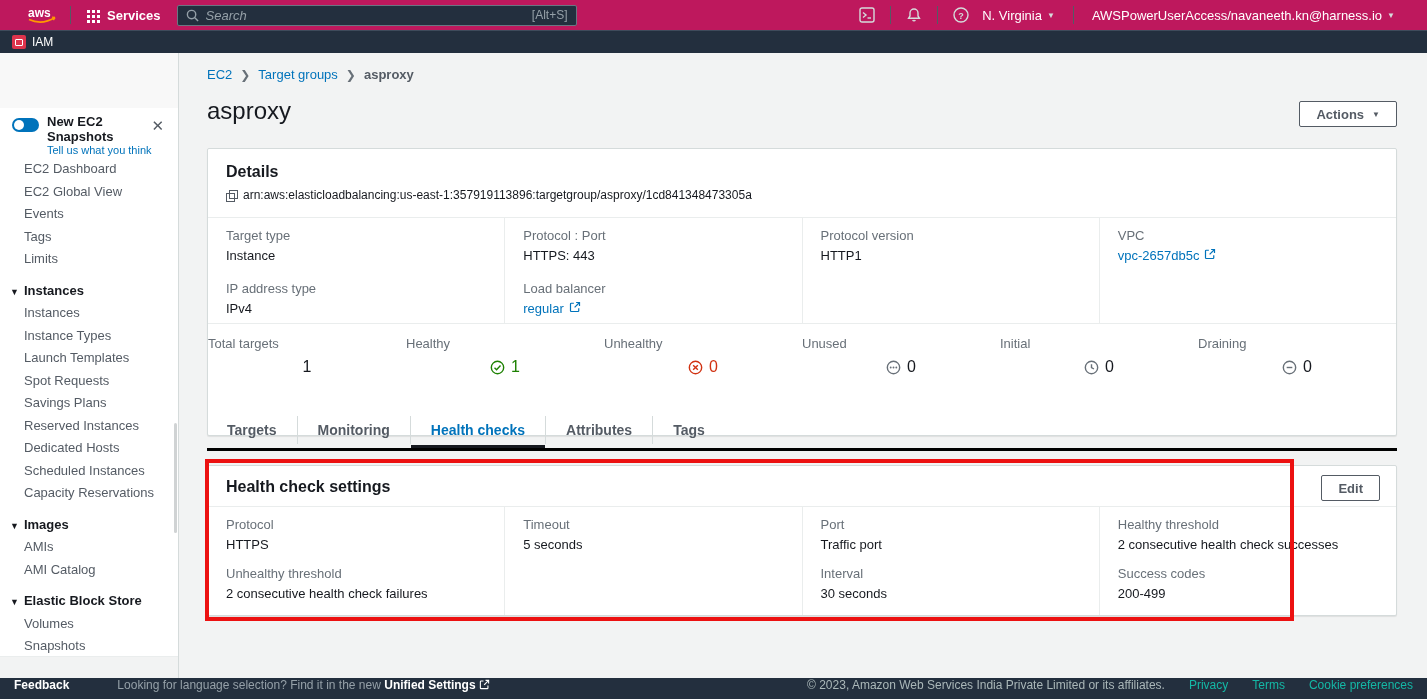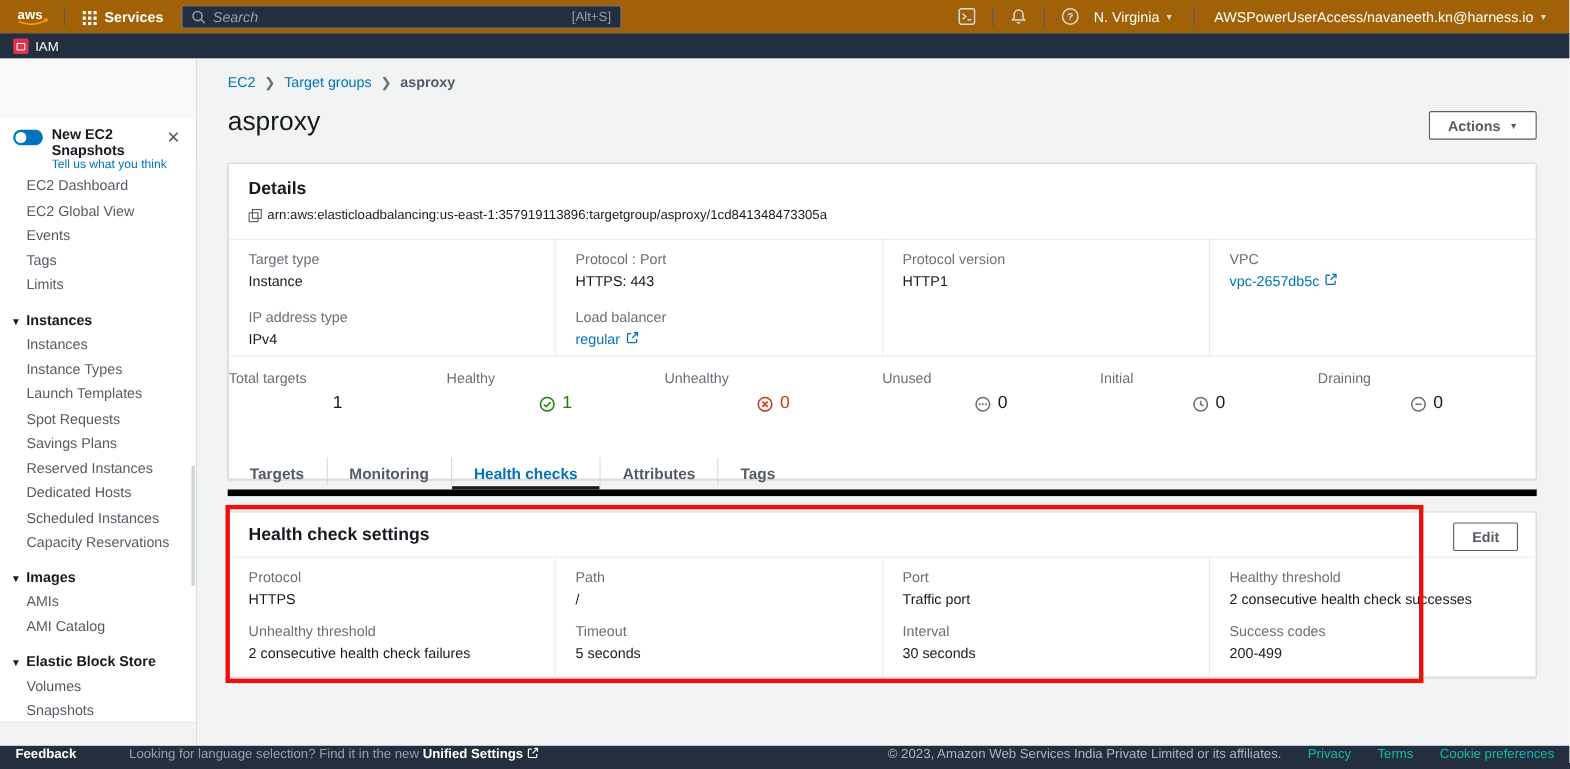--- a/index.html
+++ b/index.html
@@ -1,20 +1,20 @@
 <!DOCTYPE html>
 <html><head>
 <meta charset="utf-8">
 <style>
   * { margin:0; padding:0; box-sizing:border-box; }
   body { font-family:"Liberation Sans", sans-serif; background:#fff; }
   .screen { position:relative; width:1427px; height:699px; overflow:hidden; background:#f2f3f3; }
 
   
-  .topbar { position:absolute; top:0; left:0; width:100%; height:30px; background:#a16207; display:flex; align-items:center; padding:0 12px; z-index:20; }
+  .topbar { position:absolute; top:0; left:0; width:100%; height:30px; background:#be185d; display:flex; align-items:center; padding:0 24px; z-index:20; }
   .subbar { position:absolute; top:30px; left:0; width:100%; height:23px; background:#232f3e; border-top:1px solid #3f4b5b; display:flex; align-items:center; padding:0 12px; z-index:20; }
   .nav-divider { width:1px; height:18px; background:#545b64; margin:0 10px; }
   .services { display:flex; align-items:flex-end; gap:7px; color:#fff; font-size:13px; font-weight:700; cursor:pointer; padding:0 6px; }
   .searchbox { display:flex; align-items:center; width:400px; height:21px; margin-left:10px; background:#232f3e; border:1px solid #6b7683; border-radius:2px; padding:0 8px; }
   .searchbox input { flex:1; background:transparent; border:none; outline:none; color:#eee; font-size:13px; font-style:italic; font-family:"Liberation Sans", sans-serif; }
   .searchbox input::placeholder { color:#95a0a8; }
   .search-kbd { color:#95a0a8; font-size:12px; }
   .topbar-right { margin-left:auto; display:flex; align-items:center; }
   .top-icon { display:flex; align-items:center; justify-content:center; width:26px; height:22px; cursor:pointer; }
   .region, .account { color:#fff; font-size:13px; display:flex; align-items:center; gap:5px; cursor:pointer; padding:0 8px; white-space:nowrap; }
@@ -77,21 +77,21 @@
   .f-value { font-size:13px; color:#16191f; margin-top:5px; }
   .f-link { font-size:13px; color:#0073bb; margin-top:5px; display:flex; align-items:center; gap:5px; cursor:pointer; }
   .stats { position:absolute; top:174px; left:0; right:0; bottom:0; border-top:1px solid #eaeded; display:flex; }
   .stat { flex:1; padding-top:12px; }
   .stat-label { font-size:13px; color:#687078; }
   .stat-value { margin-top:7px; font-size:16px; color:#16191f; display:flex; align-items:center; justify-content:center; gap:6px; }
   .stat-value.green { color:#1d8102; }
   .stat-value.red { color:#d13212; }
 
   
-  .tabs { position:absolute; left:28px; top:359px; width:1190px; height:39px; display:flex; align-items:stretch; border-bottom:6px solid #000000; }
+  .tabs { position:absolute; left:28px; top:359px; width:1190px; height:39px; display:flex; align-items:stretch; border-bottom:3px solid #000000; }
   .tab { padding:0 20px; line-height:36px; font-size:14px; font-weight:700; color:#545b64; cursor:pointer; }
   .tab.active { color:#0073bb; border-bottom:3px solid #16191f; }
   .tab-sep { width:1px; background:#d5dbdb; margin:4px 0; }
 
   
   .health-card { top:412px; height:151px; }
   .health-head { position:relative; height:40px; padding:12px 18px 0 18px; }
   .edit-btn { position:absolute; right:16px; top:9px; }
   .h-grid { position:absolute; top:40px; left:0; right:0; bottom:0; display:flex; }
   .h-grid .field { height:49px; }
@@ -392,24 +392,20 @@
             <div class="f-label">Protocol</div>
             <div class="f-value">HTTPS</div>
           </div>
           <div class="field">
             <div class="f-label">Unhealthy threshold</div>
             <div class="f-value">2 consecutive health check failures</div>
           </div>
         </div>
         <div class="d-col">
           <div class="field">
-            <div class="f-label">Path</div>
-            <div class="f-value">/</div>
-          </div>
-          <div class="field">
             <div class="f-label">Timeout</div>
             <div class="f-value">5 seconds</div>
           </div>
         </div>
         <div class="d-col">
           <div class="field">
             <div class="f-label">Port</div>
             <div class="f-value">Traffic port</div>
           </div>
           <div class="field">

